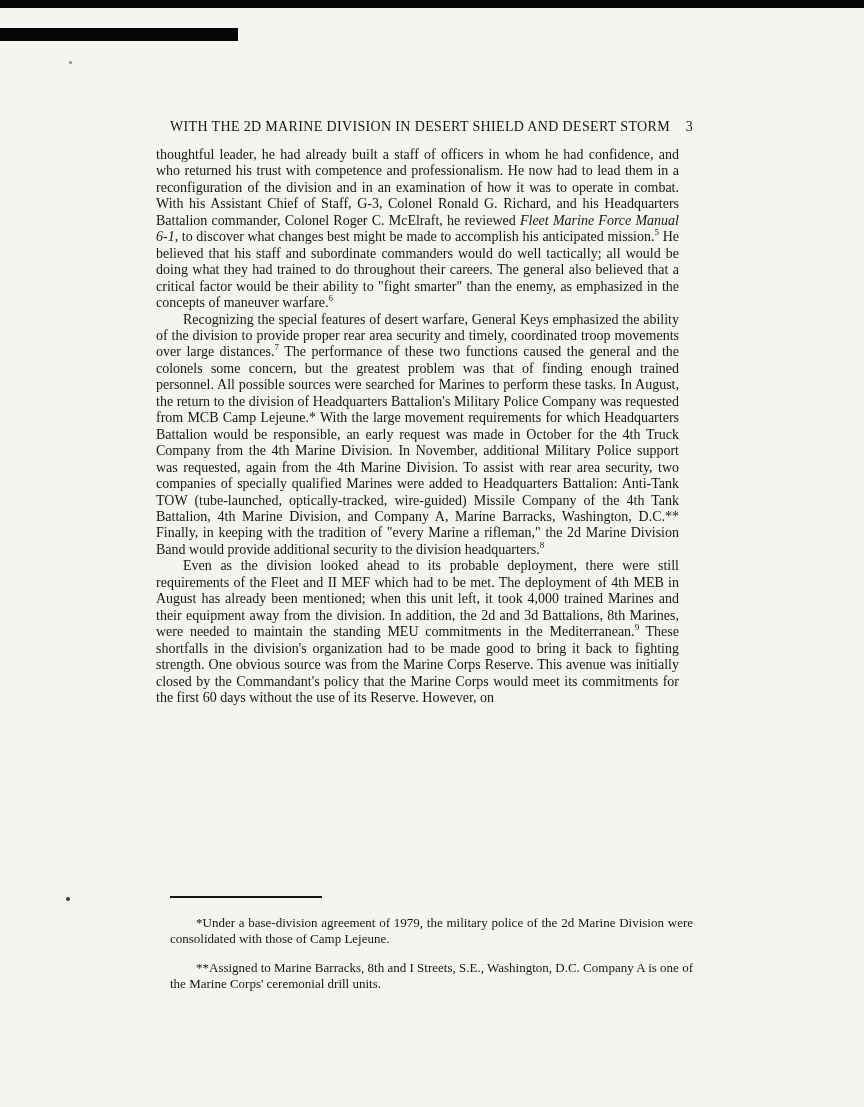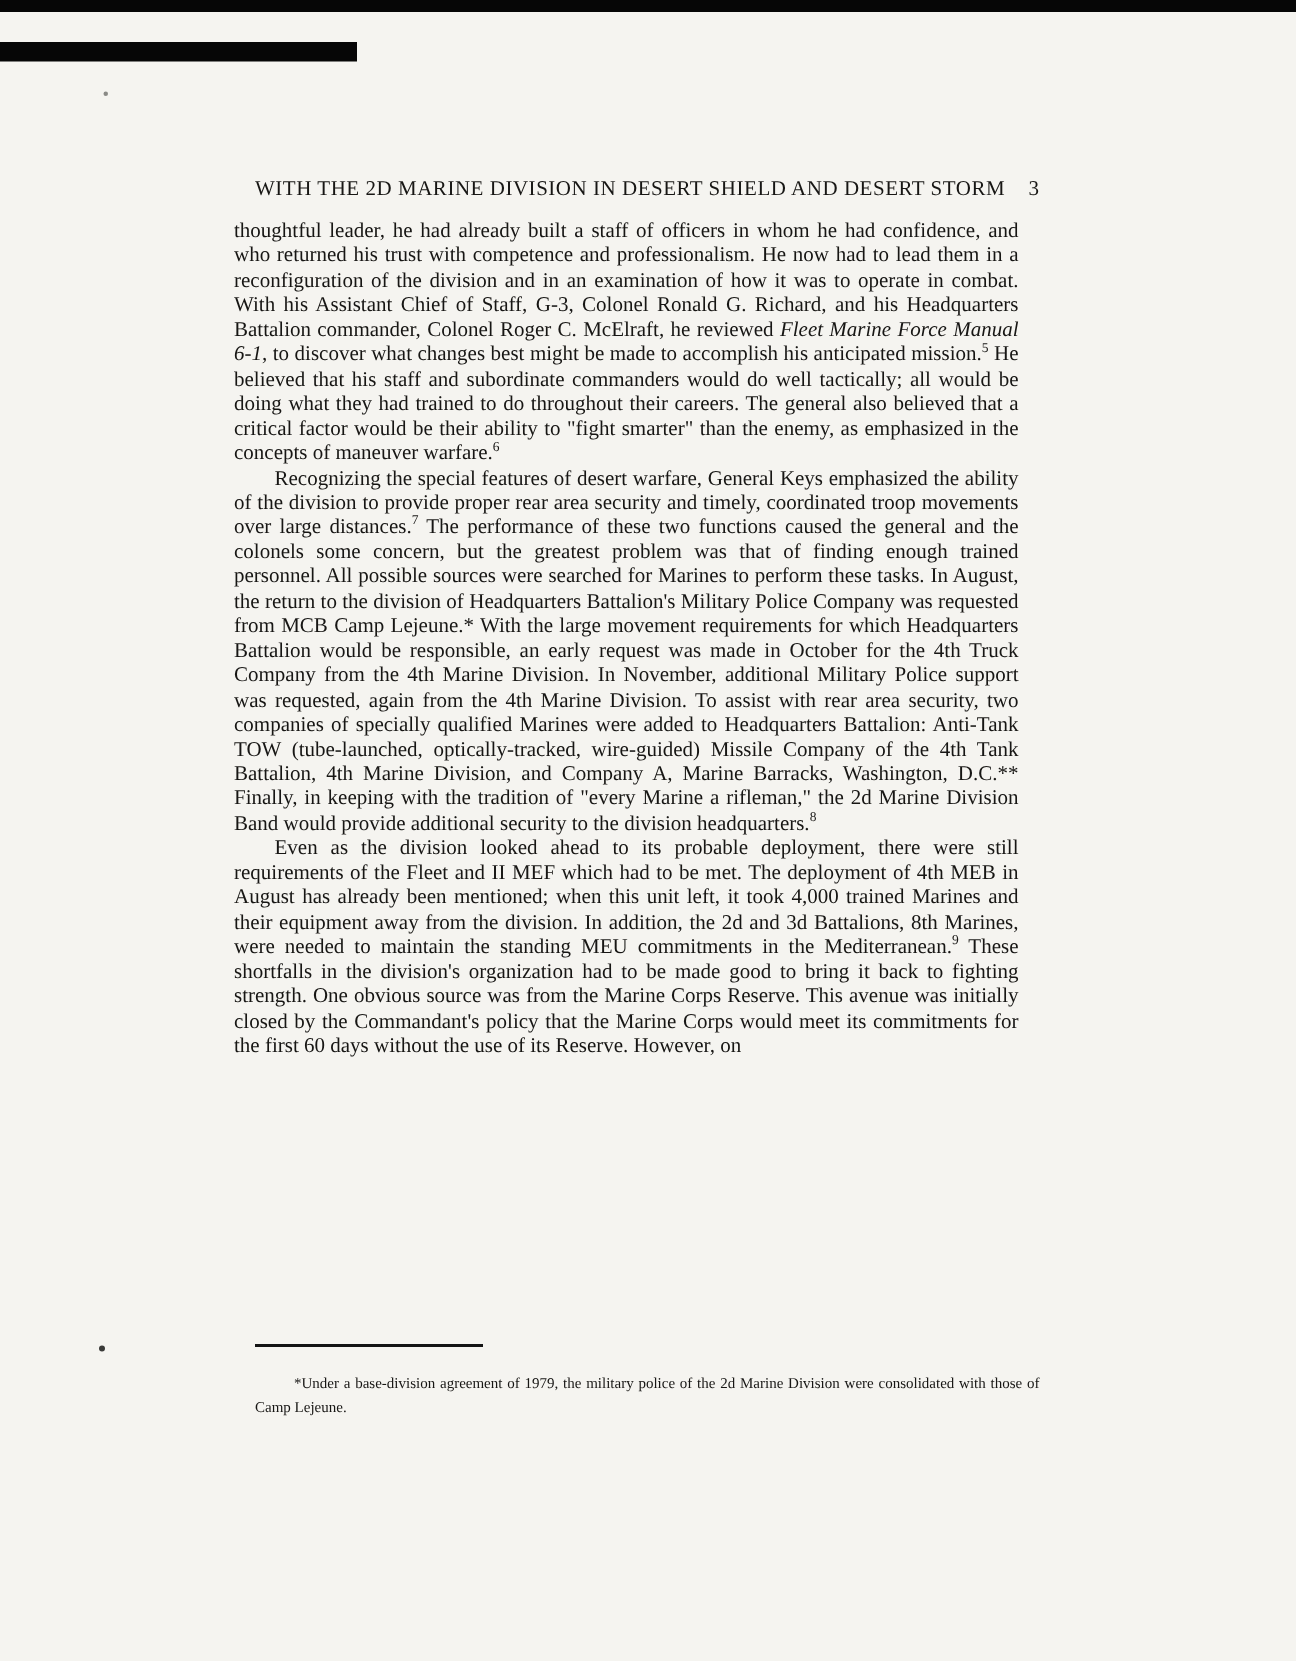--- a/index.html
+++ b/index.html
@@ -51,21 +51,21 @@
   sup.fn-marker {
     font-size: 9px; line-height: 0; vertical-align: super;
   }
   .footnote-rule {
     position: absolute; left: 170px; top: 896px;
     width: 152px; height: 2px; background: #141414;
   }
   .footnotes {
     position: absolute; left: 170px; top: 915px;
     width: 523px;
-    font-size: 10px; line-height: 15.5px;
+    font-size: 13px; line-height: 15.5px;
     text-align: justify;
   }
   .footnote { text-indent: 26px; margin-bottom: 14px; }
 </style>
 </head>
 <body>
 
 <div class="page">
   <div class="scan-bar-top"></div>
   <div class="scan-bar-left"></div>
@@ -80,14 +80,15 @@
   <div class="body-text">
       <p class="para"><span>thoughtful leader, he had already built a staff of officers in whom he had confidence, and who returned his trust with competence and professionalism. He now had to lead them in a reconfiguration of the division and in an examination of how it was to operate in combat. With his Assistant Chief of Staff, G-3, Colonel Ronald G. Richard, and his Headquarters Battalion commander, Colonel Roger C. McElraft, he reviewed </span><span class="italic">Fleet Marine Force Manual 6-1</span><span>, to discover what changes best might be made to accomplish his anticipated mission.</span><sup class="fn-marker">5</sup><span> He believed that his staff and subordinate commanders would do well tactically; all would be doing what they had trained to do throughout their careers. The general also believed that a critical factor would be their ability to "fight smarter" than the enemy, as emphasized in the concepts of maneuver warfare.</span><sup class="fn-marker">6</sup></p>
       <p class="para indent"><span>Recognizing the special features of desert warfare, General Keys emphasized the ability of the division to provide proper rear area security and timely, coordinated troop movements over large distances.</span><sup class="fn-marker">7</sup><span> The performance of these two functions caused the general and the colonels some concern, but the greatest problem was that of finding enough trained personnel. All possible sources were searched for Marines to perform these tasks. In August, the return to the division of Headquarters Battalion's Military Police Company was requested from MCB Camp Lejeune.* With the large movement requirements for which Headquarters Battalion would be responsible, an early request was made in October for the 4th Truck Company from the 4th Marine Division. In November, additional Military Police support was requested, again from the 4th Marine Division. To assist with rear area security, two companies of specially qualified Marines were added to Headquarters Battalion: Anti-Tank TOW (tube-launched, optically-tracked, wire-guided) Missile Company of the 4th Tank Battalion, 4th Marine Division, and Company A, Marine Barracks, Washington, D.C.** Finally, in keeping with the tradition of "every Marine a rifleman," the 2d Marine Division Band would provide additional security to the division headquarters.</span><sup class="fn-marker">8</sup></p>
       <p class="para indent"><span>Even as the division looked ahead to its probable deployment, there were still requirements of the Fleet and II MEF which had to be met. The deployment of 4th MEB in August has already been mentioned; when this unit left, it took 4,000 trained Marines and their equipment away from the division. In addition, the 2d and 3d Battalions, 8th Marines, were needed to maintain the standing MEU commitments in the Mediterranean.</span><sup class="fn-marker">9</sup><span> These shortfalls in the division's organization had to be made good to bring it back to fighting strength. One obvious source was from the Marine Corps Reserve. This avenue was initially closed by the Commandant's policy that the Marine Corps would meet its commitments for the first 60 days without the use of its Reserve. However, on</span></p>
     </div>
 
   <div class="footnote-rule"></div>
 
   <div class="footnotes">
       <p class="footnote">*Under a base-division agreement of 1979, the military police of the 2d Marine Division were consolidated with those of Camp Lejeune.</p>
+      <p class="footnote">**Assigned to Marine Barracks, 8th and I Streets, S.E., Washington, D.C. Company A is one of the Marine Corps' ceremonial drill units.</p>
     </div>
 </div>
 
 </body></html>

